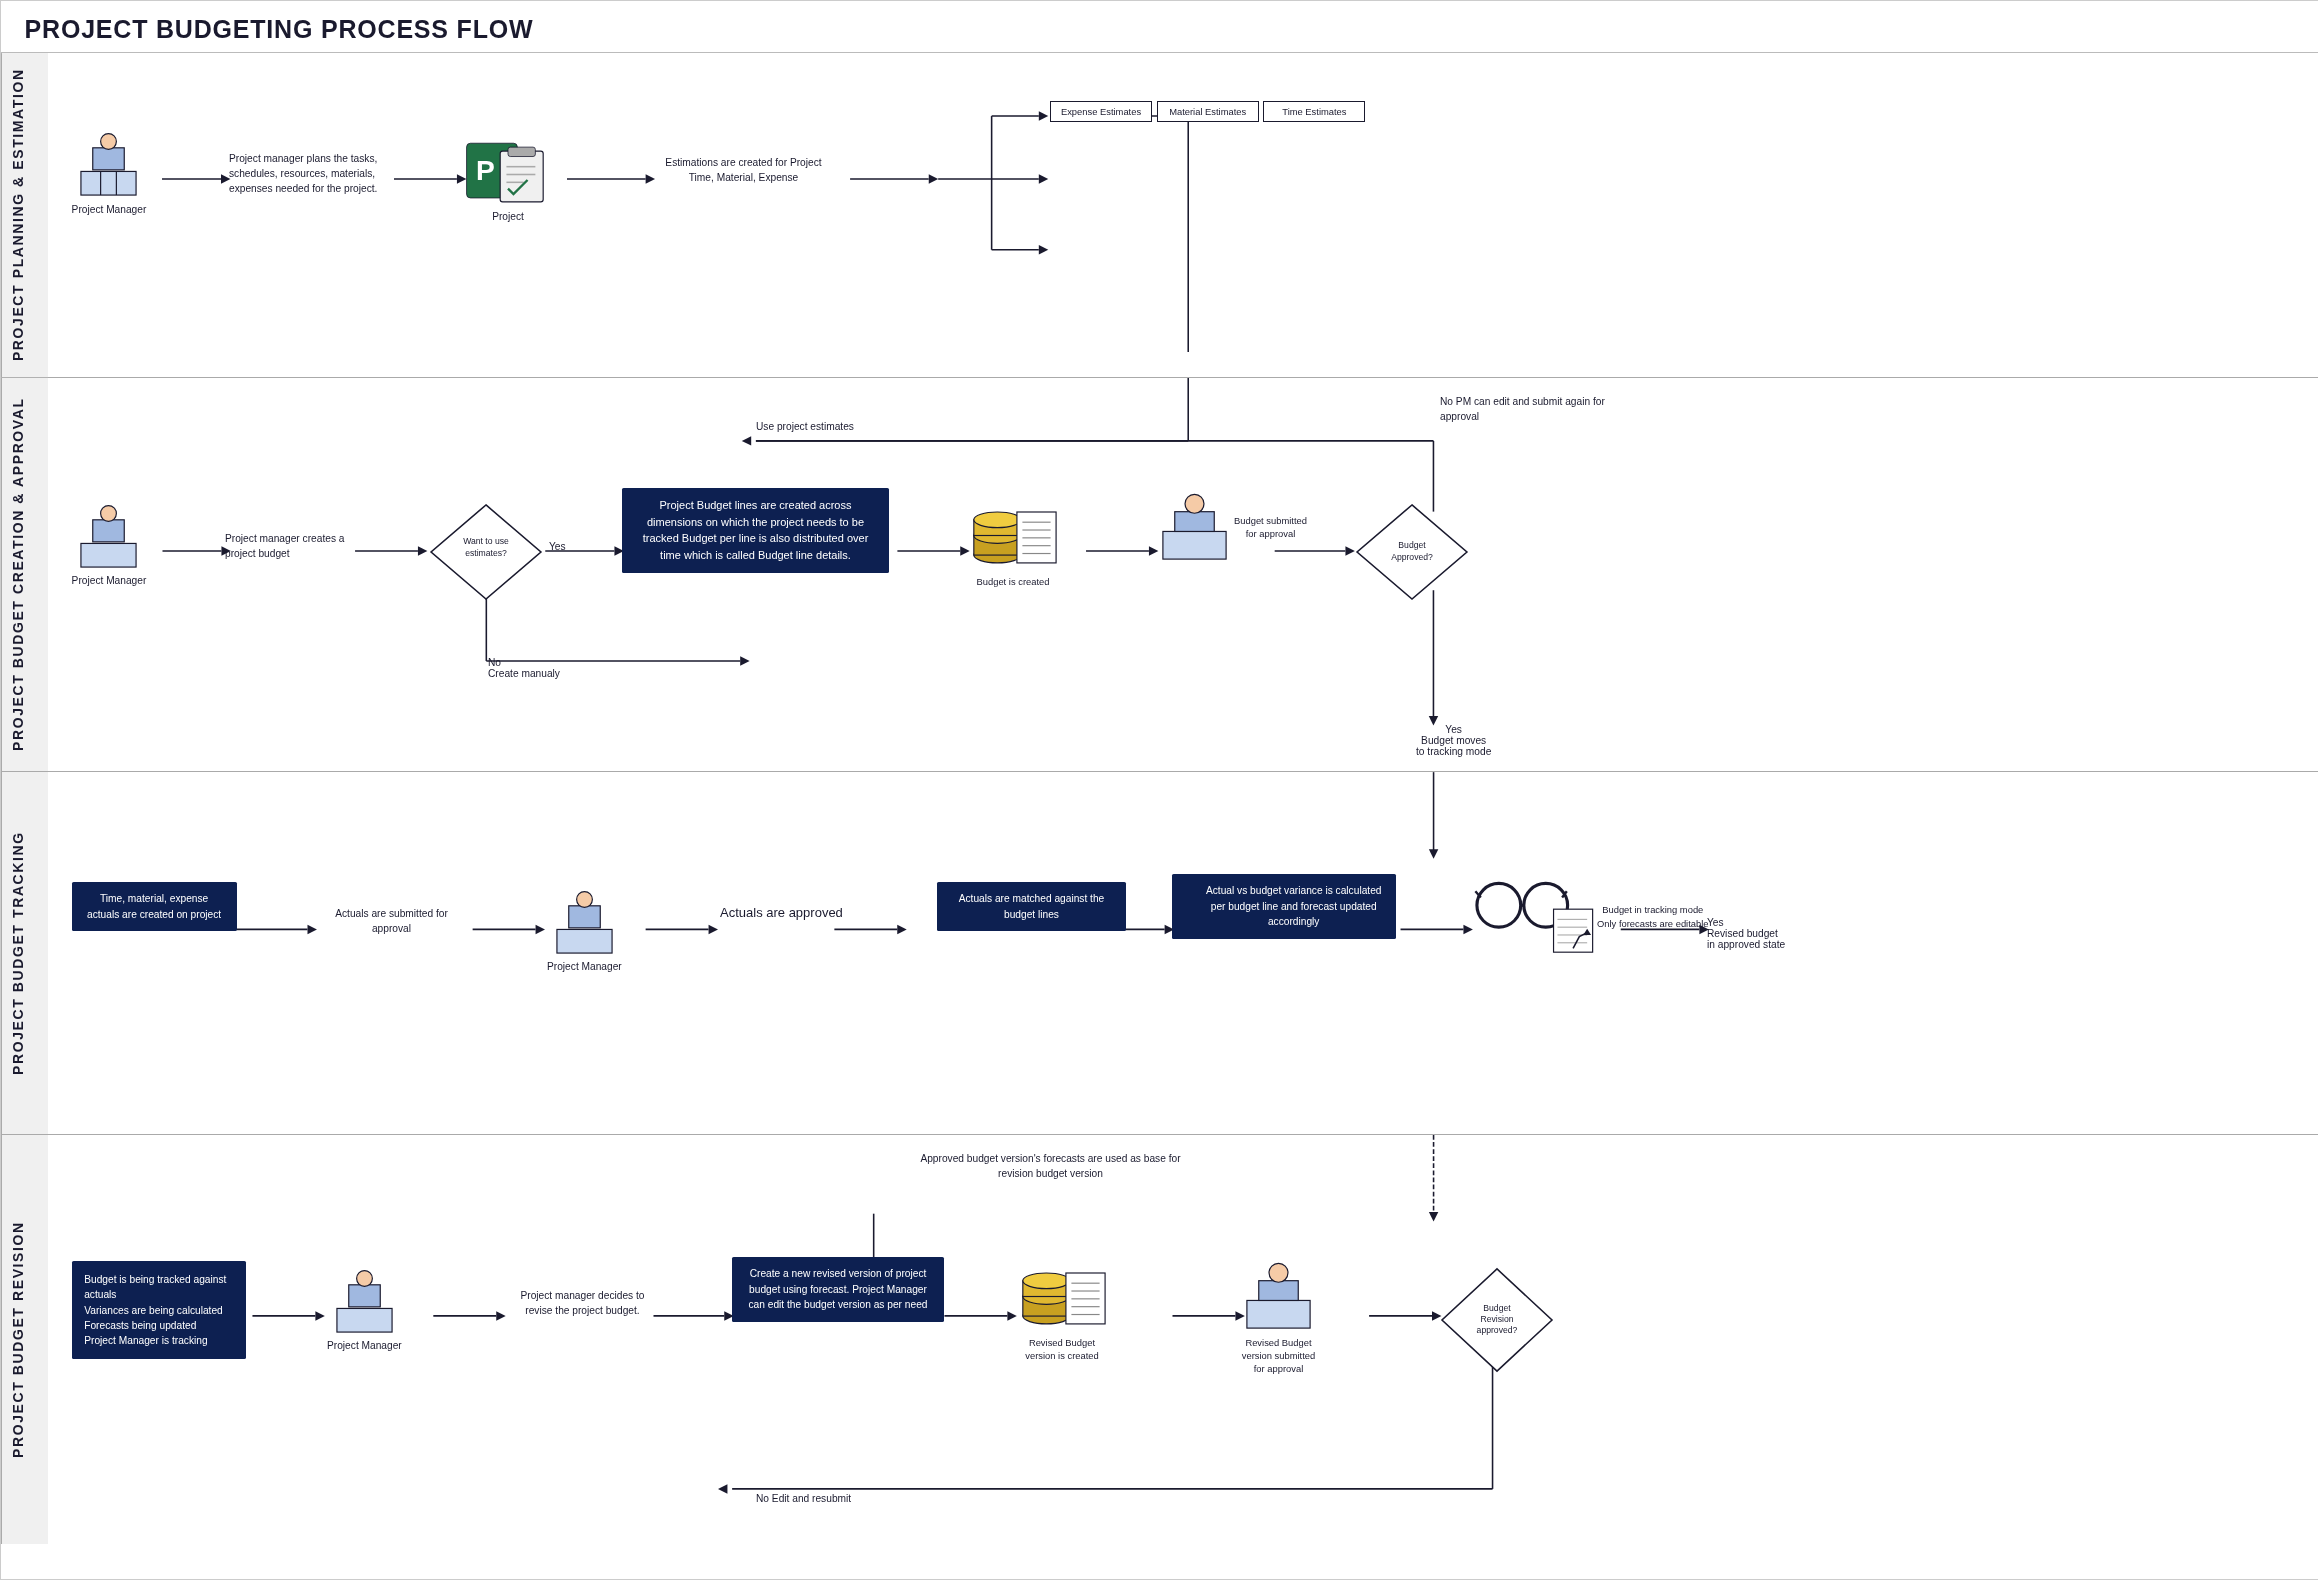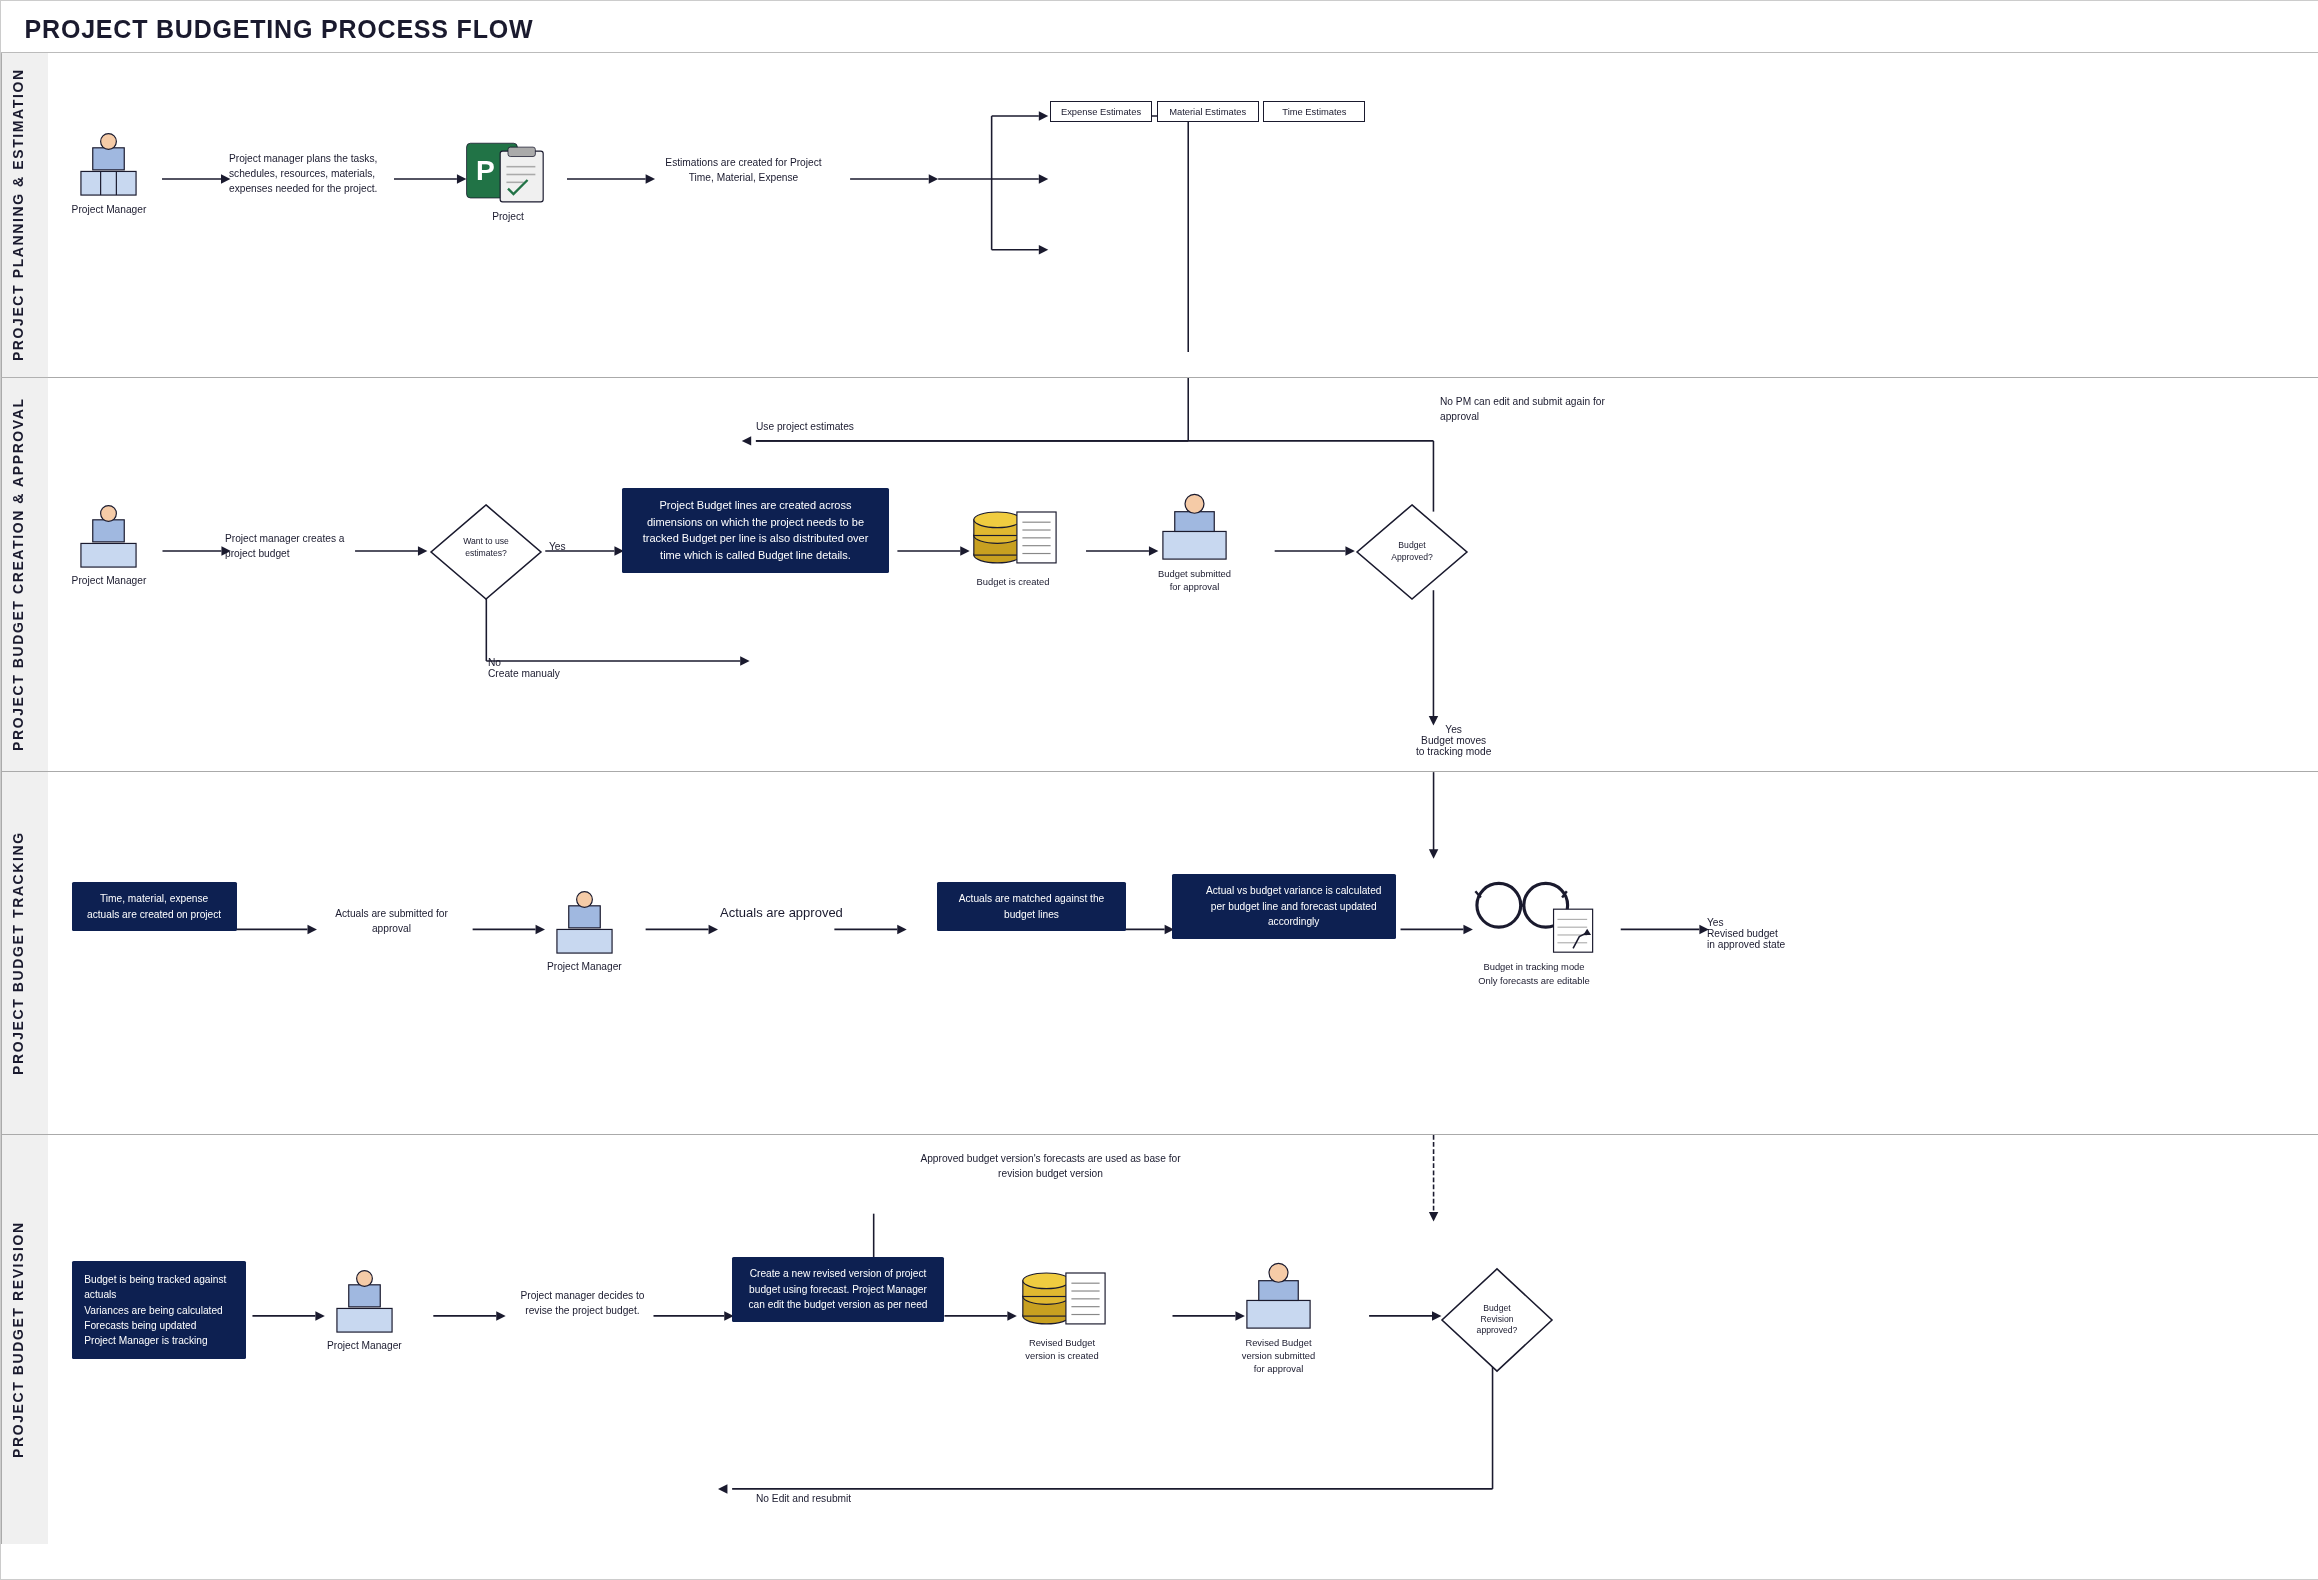--- a/index.html
+++ b/index.html
@@ -251,21 +251,21 @@
             <rect x="65" y="20" width="50" height="65" fill="white" stroke="#1a1a2e" stroke-width="1.5"></rect>
             <line x1="72" y1="33" x2="108" y2="33" stroke="#888" stroke-width="1.5"></line>
             <line x1="72" y1="43" x2="108" y2="43" stroke="#888" stroke-width="1.5"></line>
             <line x1="72" y1="53" x2="108" y2="53" stroke="#888" stroke-width="1.5"></line>
             <line x1="72" y1="63" x2="108" y2="63" stroke="#888" stroke-width="1.5"></line>
             <line x1="72" y1="73" x2="108" y2="73" stroke="#888" stroke-width="1.5"></line>
           </svg>
           <div style="font-size:9.4px;text-align:center;color:#1a1a2e;max-width:86px;line-height:1.4;">Budget is created</div>
         </div>
 
-        <div style="position:absolute;top:110px;left:1107px;display:flex;flex-direction:column;align-items:center;">
+        <div style="position:absolute;top:110px;left:1107px;display:flex;align-items:center;">
           <svg width="79" height="79" viewBox="0 0 100 100">
 
             <rect x="10" y="55" width="80" height="35" fill="#c8d8f0" stroke="#1a1a2e" stroke-width="1.5"></rect>
             <rect x="25" y="30" width="50" height="25" fill="#a0b8e0" stroke="#1a1a2e" stroke-width="1.5"></rect>
             <circle cx="50" cy="20" r="12" fill="#f5cba7" stroke="#1a1a2e" stroke-width="1.5"></circle>
           </svg>
           <div style="font-size:9.4px;text-align:center;color:#1a1a2e;max-width:102px;line-height:1.4;white-space:pre-line;">Budget submitted
 for approval</div>
         </div>
 
@@ -333,21 +333,21 @@
         <div style="position:absolute;top:131px;left:672px;max-width:138px;font-size:13px;line-height:1.5;color:#1a1a2e;text-align:left;">Actuals are approved</div>
 
         <div style="position:absolute;top:110px;left:859px;width:189px;margin-left:30px;">
           <div class="dark-box" style="font-size:10.2px;">Actuals are matched against the budget lines</div>
         </div>
 
         <div style="position:absolute;top:102px;left:1124px;width:224px;">
           <div class="dark-box" style="font-size:10.2px;padding-left:32px;">Actual vs budget variance is calculated per budget line and forecast updated accordingly</div>
         </div>
 
-        <div style="position:absolute;top:102px;left:1423px;display:flex;flex-direction:column;align-items:center;">
+        <div style="position:absolute;top:102px;left:1423px;display:flex;flex-direction:row;align-items:center;">
           <svg width="126" height="86" viewBox="0 0 160 110">
 
             <circle cx="35" cy="40" r="28" fill="none" stroke="#1a1a2e" stroke-width="4"></circle>
             <circle cx="95" cy="40" r="28" fill="none" stroke="#1a1a2e" stroke-width="4"></circle>
             <line x1="62" y1="40" x2="68" y2="40" stroke="#1a1a2e" stroke-width="4"></line>
             <line x1="5" y1="22" x2="12" y2="30" stroke="#1a1a2e" stroke-width="3"></line>
             <line x1="122" y1="22" x2="116" y2="30" stroke="#1a1a2e" stroke-width="3"></line>
 
             <rect x="105" y="45" width="50" height="55" fill="white" stroke="#1a1a2e" stroke-width="1.5"></rect>
             <line x1="110" y1="58" x2="148" y2="58" stroke="#888" stroke-width="1"></line>

